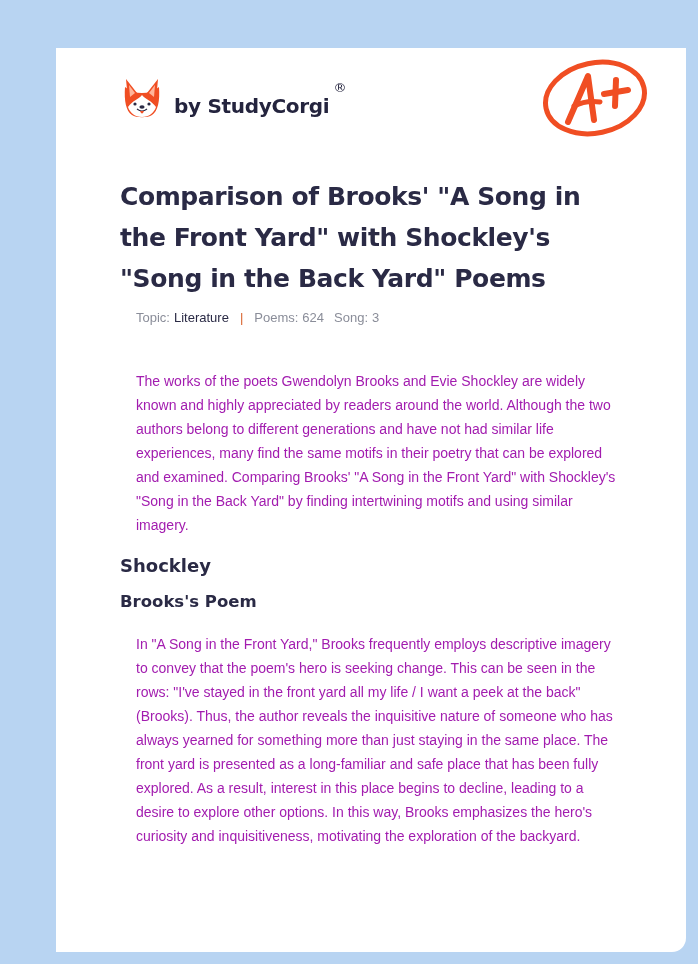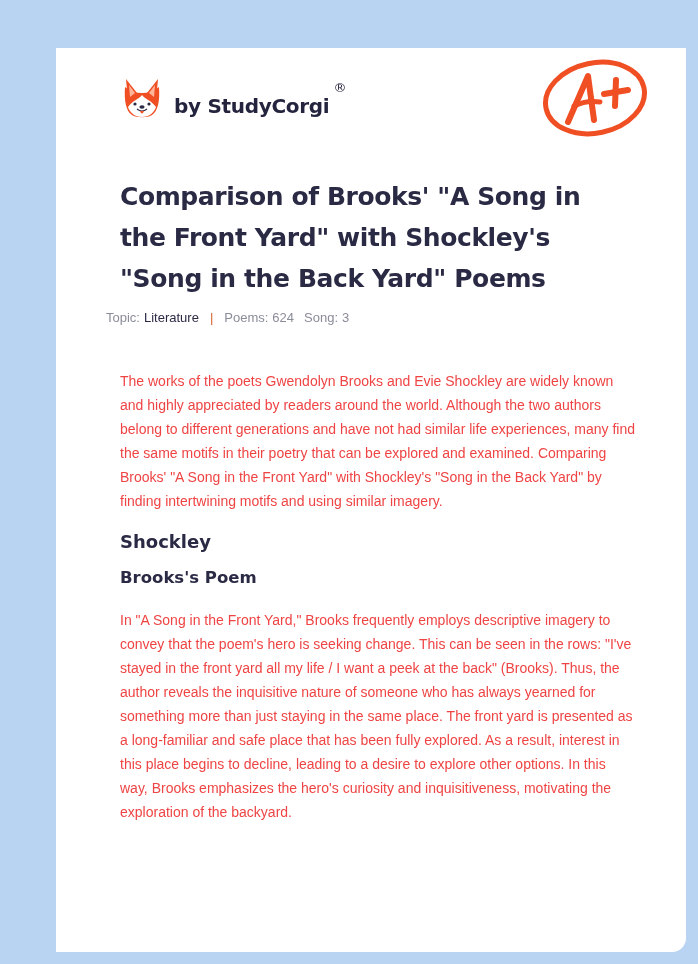--- a/index.html
+++ b/index.html
@@ -70,21 +70,21 @@
       margin: 0;
       font-family: "DejaVu Sans", sans-serif;
       font-weight: bold;
       font-size: 25px;
       line-height: 41px;
       color: #2a2a45;
       letter-spacing: -0.4px;
     }
     .meta {
       position: absolute;
-      left: 50px;
+      left: 80px;
       top: 262px;
       font-size: 13px;
       color: #8a8d99;
       display: flex;
       align-items: center;
       white-space: nowrap;
     }
     .meta .val {
       color: #2a2a45;
       margin-left: 4px;
@@ -112,24 +112,24 @@
     }
     h3.subsection {
       margin: 0;
       font-family: "DejaVu Sans", sans-serif;
       font-weight: bold;
       font-size: 16.5px;
       color: #2a2a45;
       line-height: 22px;
     }
     p.body {
-      margin: 0;
+      margin: 16px;
       font-size: 14px;
       line-height: 24px;
-      color: #ef4444;
+      color: #a21caf;
     }
   </style>
 </head>
 <body>
 
 <div class="card">
 
   <div class="logo">
     <svg class="logo-icon" viewBox="0 0 40 44">
 

